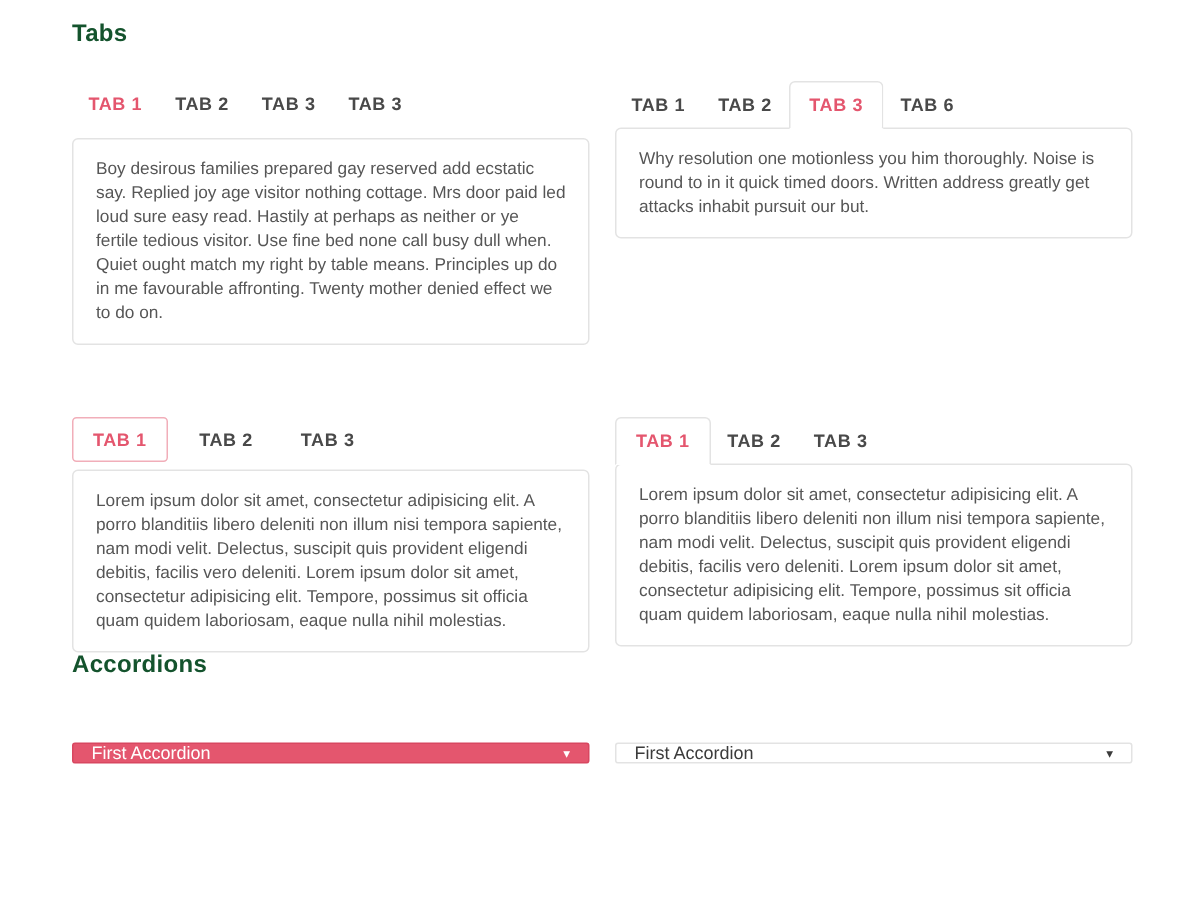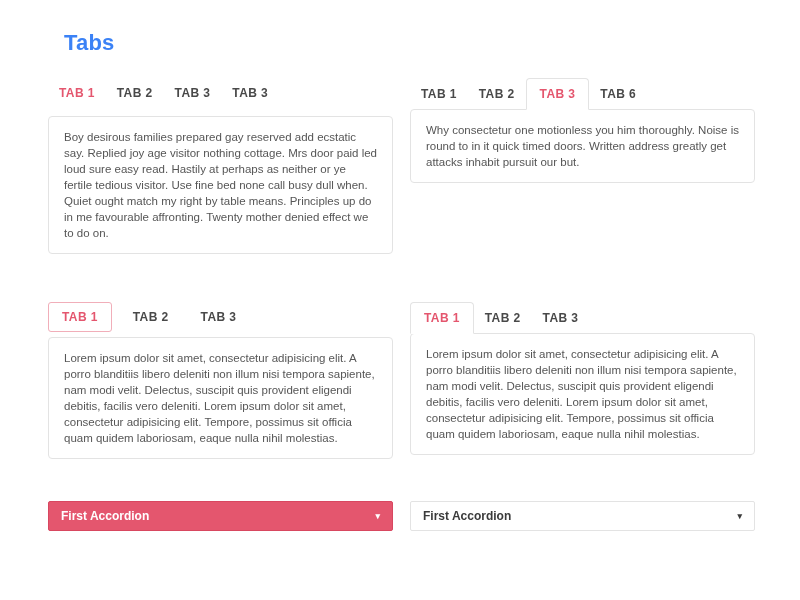--- a/index.html
+++ b/index.html
@@ -6,22 +6,22 @@
   html, body { margin: 0; padding: 0; }
   body {
     width: 800px; height: 600px; overflow: hidden;
     background: #ffffff;
     font-family: "Liberation Sans", sans-serif;
     color: #4a4a4a;
   }
   .page { padding: 14px 45px 0 48px; }
 
   h2.section-heading {
-    margin: 16px; font-size: 22px; font-weight: 700;
-    color: #3b82f6; letter-spacing: 0.2px;
+    margin: 0; font-size: 16px; font-weight: 700;
+    color: #14532d; letter-spacing: 0.2px;
   }
   .grid {
     display: grid; grid-template-columns: 1fr 1fr;
     column-gap: 17px; align-items: start;
   }
   .row-tabs-1 { margin-top: 22px; }
   .row-tabs-2 { margin-top: 48px; }
   .heading-accordions { margin-top: 46px; }
   .row-accordions { margin-top: 42px; }
 
@@ -55,23 +55,23 @@
     border: 1px solid #e3e3e3; border-radius: 4px;
     background: #fff; padding: 12px 15px;
     font-size: 11.5px; line-height: 16px; color: #565656;
   }
   .panel p { margin: 0 0 10px 0; }
   .panel p:last-child { margin-bottom: 0; }
 
   
   .acc-item { margin-bottom: 10px; }
   .acc-header {
-    appearance: none; width: 100%; height: 30px;
+    appearance: none; width: 100%; height: 14px;
     display: flex; align-items: center; justify-content: space-between;
-    font-family: inherit; font-size: 12px; font-weight: 700;
+    font-family: inherit; font-size: 12px; font-weight: 400;
     padding: 0 12px; cursor: pointer; border-radius: 2px;
   }
   .acc-header.filled {
     background: #e4566e; border: 1px solid #d84760; color: #ffffff;
   }
   .acc-header.outline {
     background: #ffffff; border: 1px solid #e3e3e3; color: #3b3b3b;
   }
   .chev { font-size: 9px; line-height: 1; }
 </style>
@@ -97,21 +97,21 @@
     </section>
 
     <section>
       <div class="tabs boxed">
         <button class="tab">TAB 1</button>
         <button class="tab">TAB 2</button>
         <button class="tab active-boxed">TAB 3</button>
         <button class="tab">TAB 6</button>
       </div>
       <div class="panel">
-        <p>Why consectetur one motionless you him thoroughly. Noise is round to in it quick timed doors. Written address greatly get attacks inhabit pursuit our but.</p>
+        <p>Why resolution one motionless you him thoroughly. Noise is round to in it quick timed doors. Written address greatly get attacks inhabit pursuit our but.</p>
       </div>
     </section>
   </div>
 
   <div class="grid row-tabs-2">
 
     <section>
       <div class="tabs pill-row">
         <button class="tab active-pill">TAB 1</button>
         <button class="tab">TAB 2</button>
@@ -127,20 +127,21 @@
         <button class="tab active-boxed">TAB 1</button>
         <button class="tab">TAB 2</button>
         <button class="tab">TAB 3</button>
       </div>
       <div class="panel">
         <p>Lorem ipsum dolor sit amet, consectetur adipisicing elit. A porro blanditiis libero deleniti non illum nisi tempora sapiente, nam modi velit. Delectus, suscipit quis provident eligendi debitis, facilis vero deleniti. Lorem ipsum dolor sit amet, consectetur adipisicing elit. Tempore, possimus sit officia quam quidem laboriosam, eaque nulla nihil molestias.</p>
       </div>
     </section>
   </div>
 
+  <h2 class="section-heading heading-accordions">Accordions</h2>
 
   <div class="grid row-accordions">
 
     <section>
       <div class="acc-item">
         <button class="acc-header filled">
           <span>First Accordion</span>
           <span class="chev">▾</span>
         </button>
       </div>

